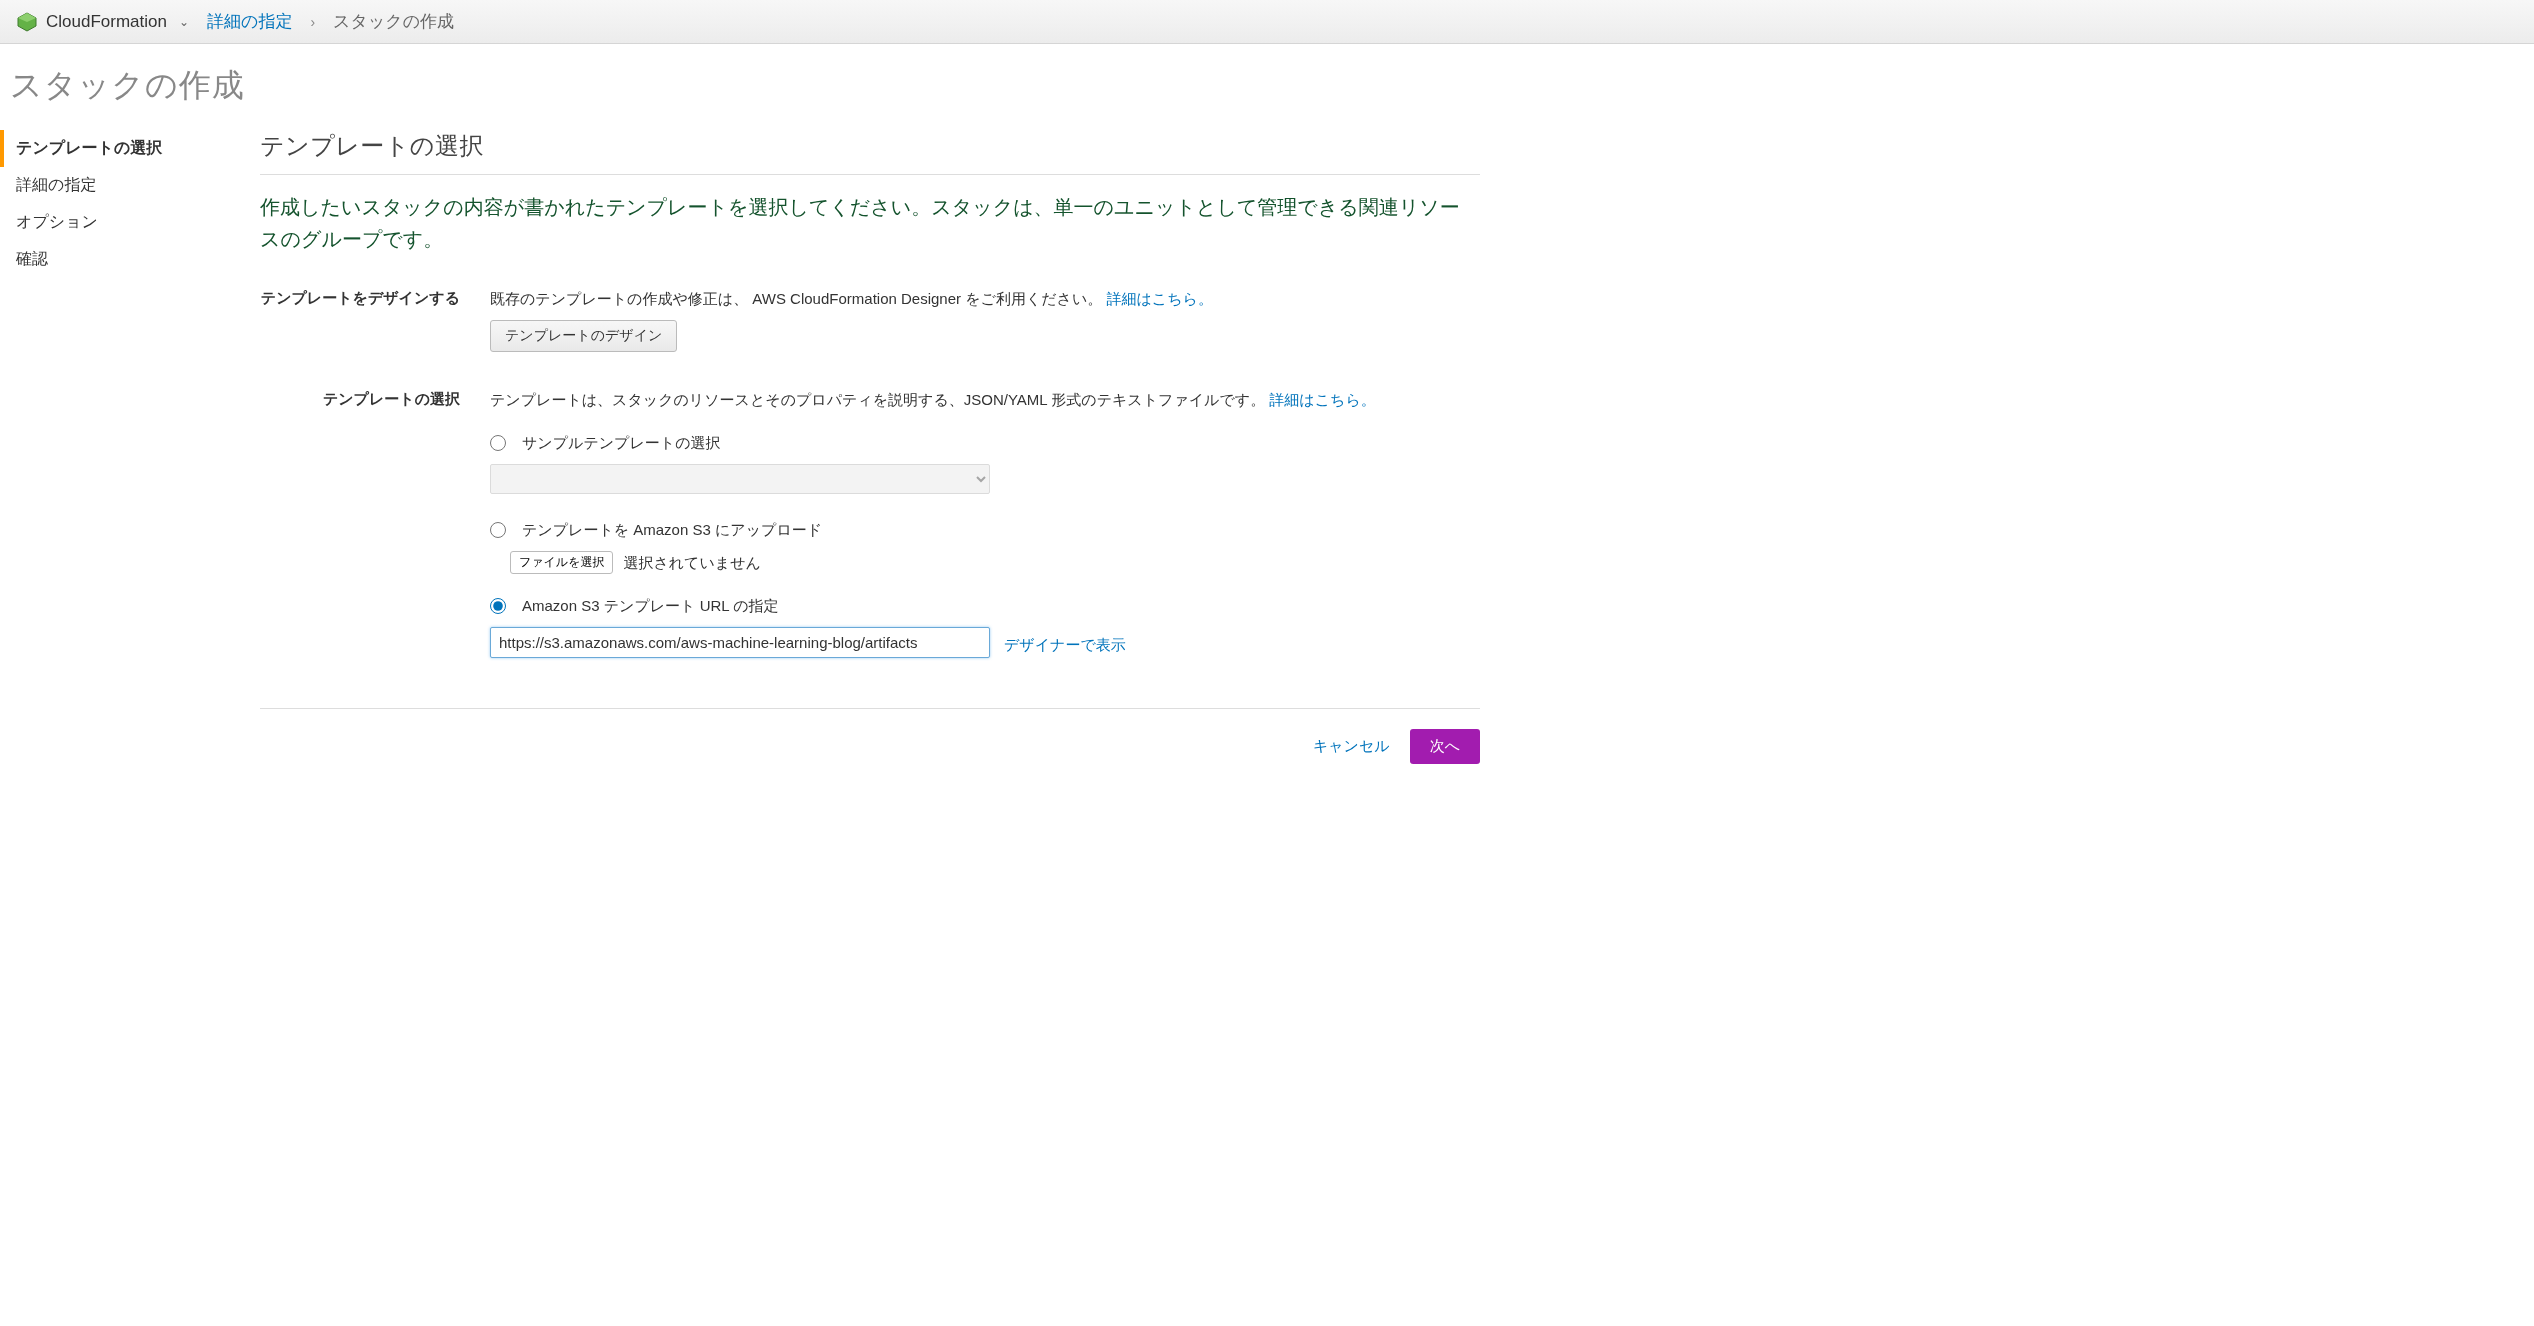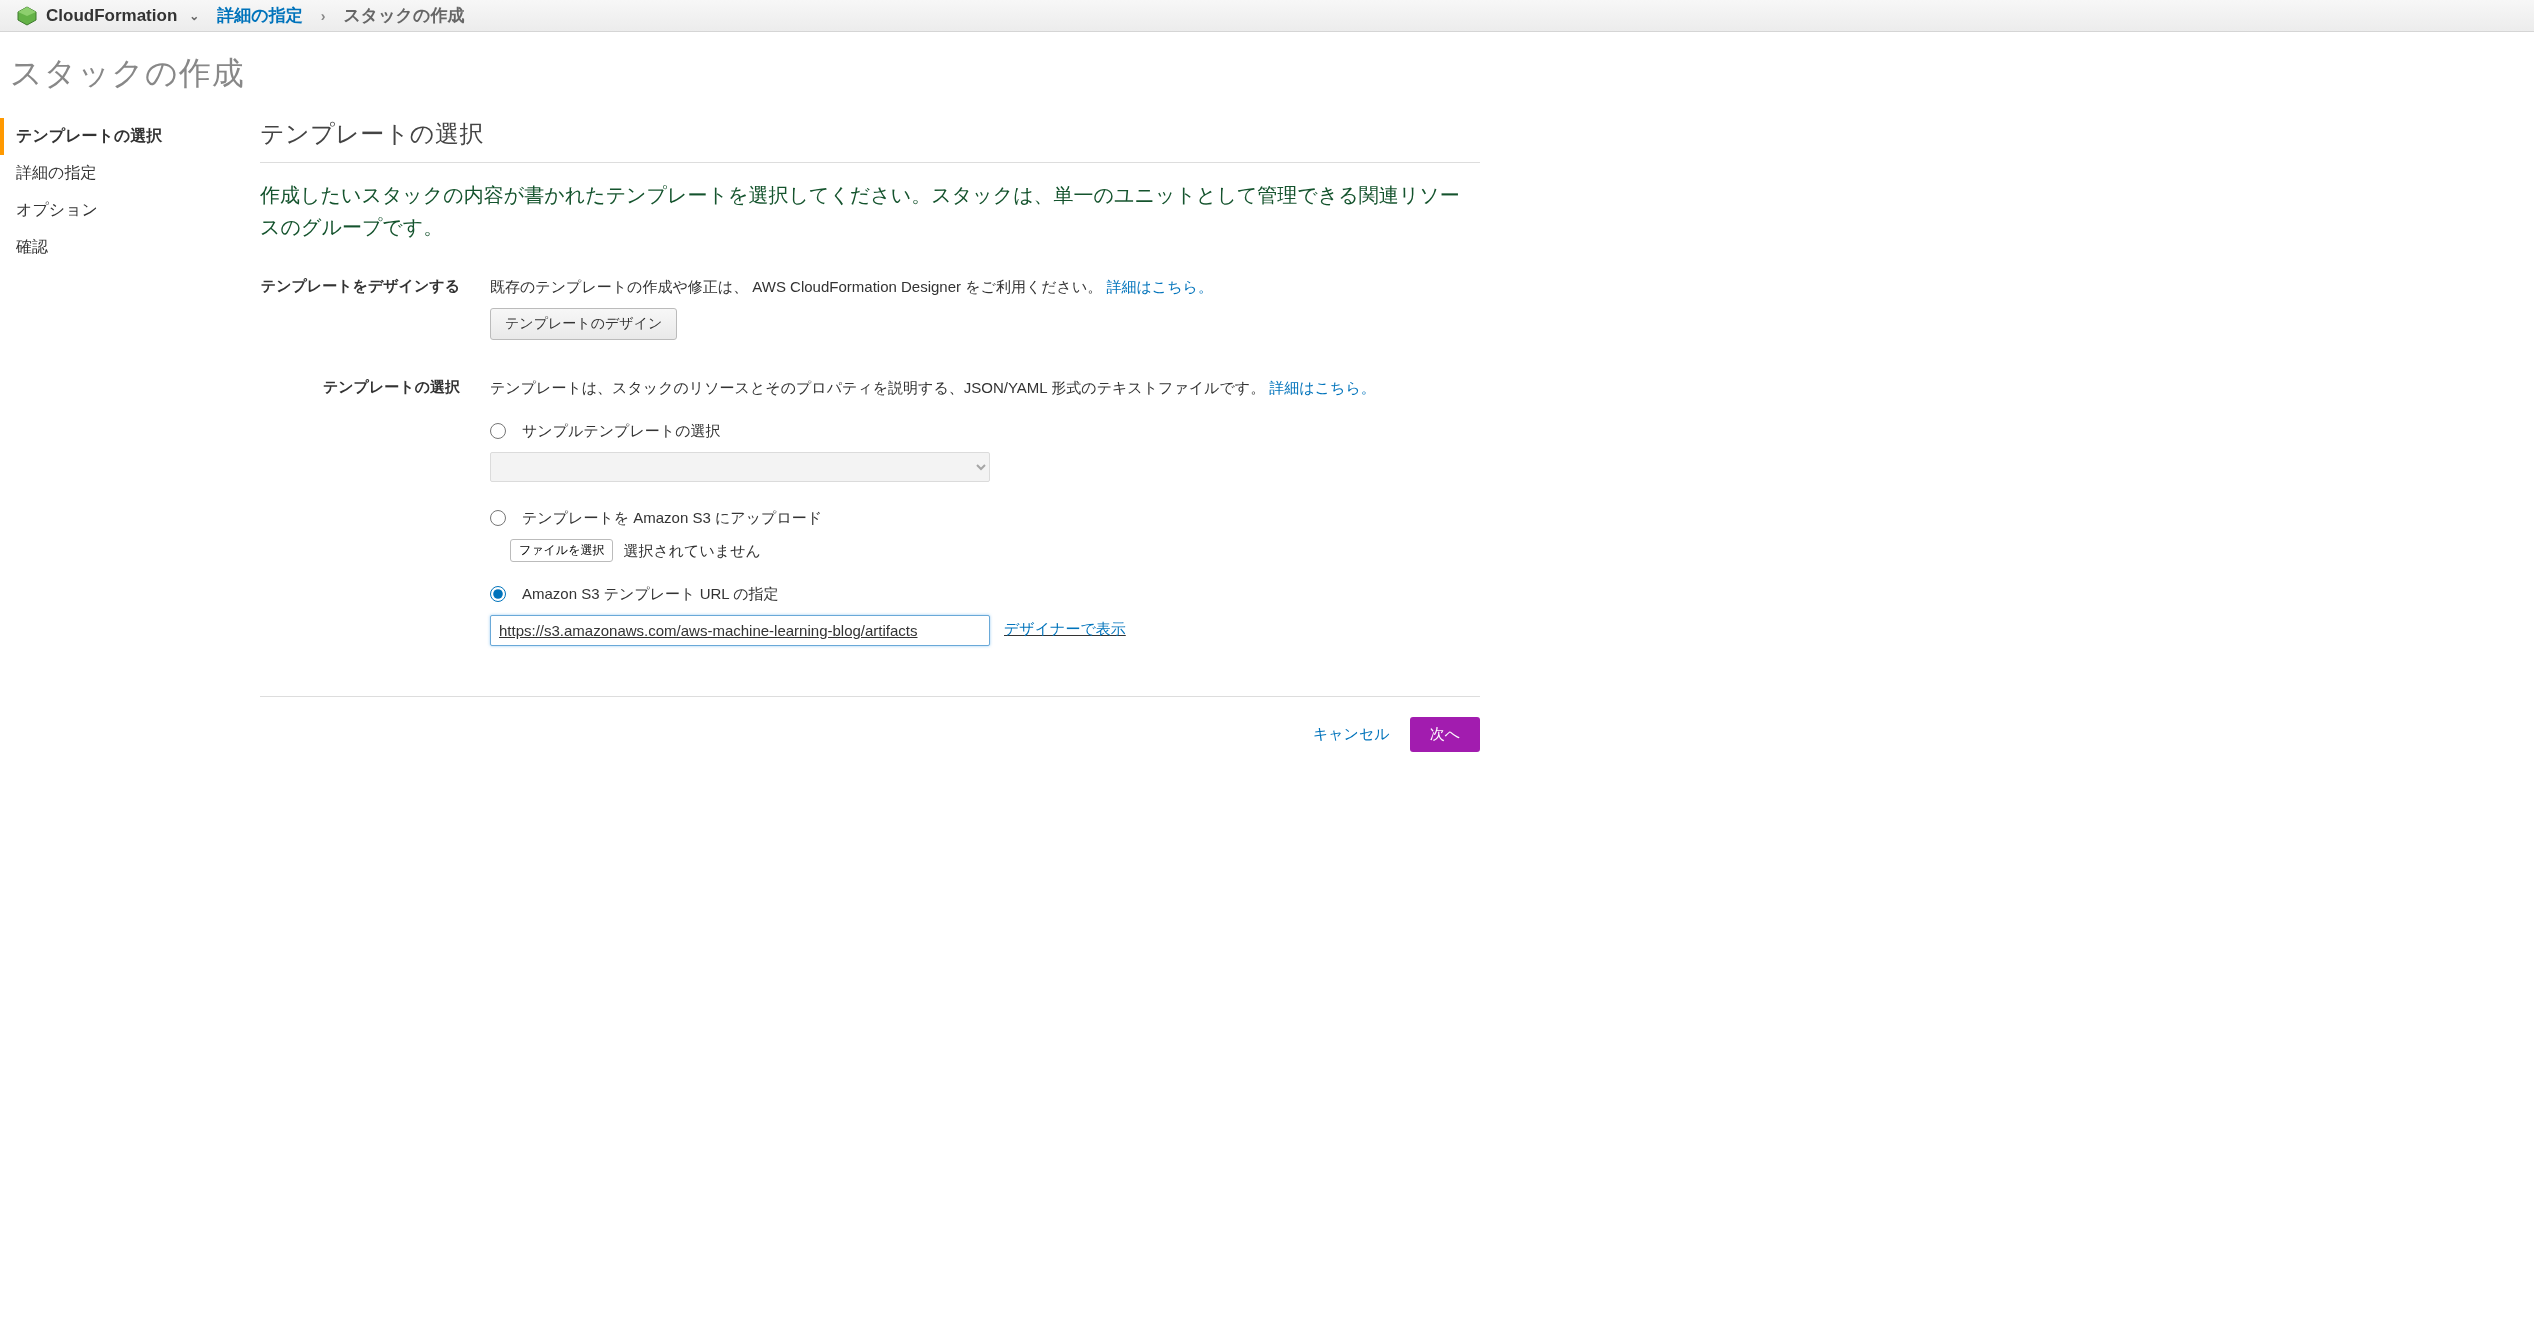--- a/index.html
+++ b/index.html
@@ -11,22 +11,21 @@
     }
 
     
     .topbar {
       background: linear-gradient(#f7f7f7, #ececec);
       border-bottom: 1px solid #d5d5d5;
       display: flex;
       align-items: center;
       padding: 6px 16px;
       gap: 18px;
-      height: 32px;
-      font-weight: bold;
+      height: 44px;
     }
     .service-select {
       display: flex;
       align-items: center;
       gap: 8px;
       font-size: 17px;
       color: #333;
       cursor: pointer;
     }
     .service-icon {
@@ -130,21 +129,21 @@
     .file-btn {
       border: 1px solid #bbb;
       border-radius: 3px;
       padding: 2px 8px;
       background: #fff;
       font-size: 12px;
       cursor: pointer;
     }
     .file-status { font-size: 15px; color: #333; }
 
-    .url-row { display: flex; align-items: flex-start; gap: 14px; margin-top: 8px; text-decoration: underline; }
+    .url-row { display: flex; align-items: flex-end; gap: 14px; margin-top: 8px; }
     .url-input {
       width: 500px;
       padding: 6px 8px;
       border: 1px solid #6aa9d8;
       border-radius: 2px;
       box-shadow: 0 0 3px rgba(82,168,236,0.6);
       font-size: 15px;
       color: #333;
       outline: none;
     }

